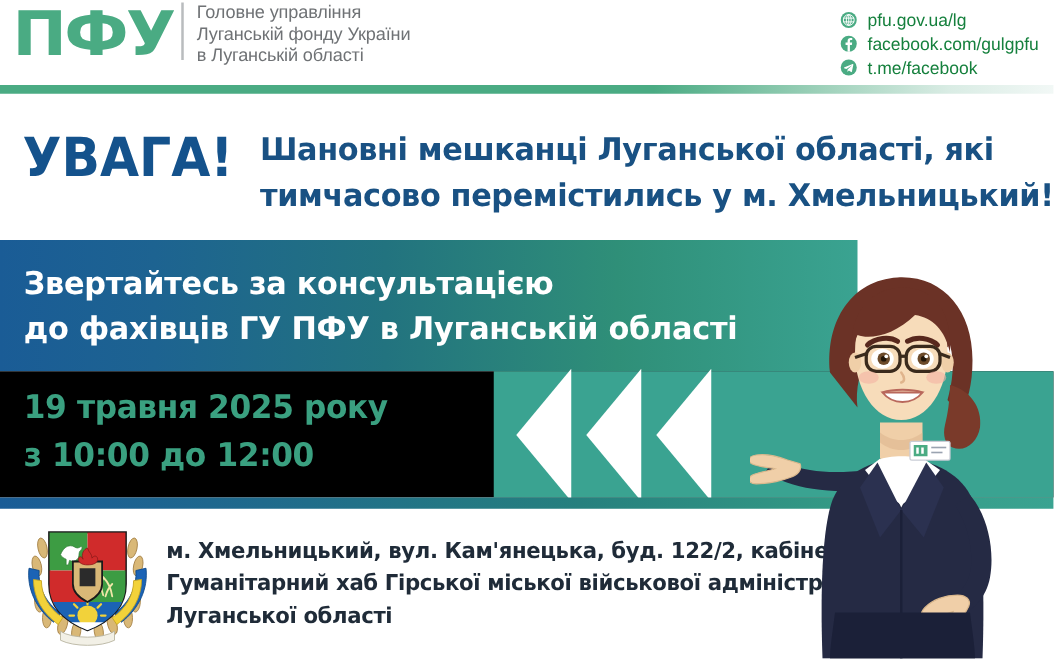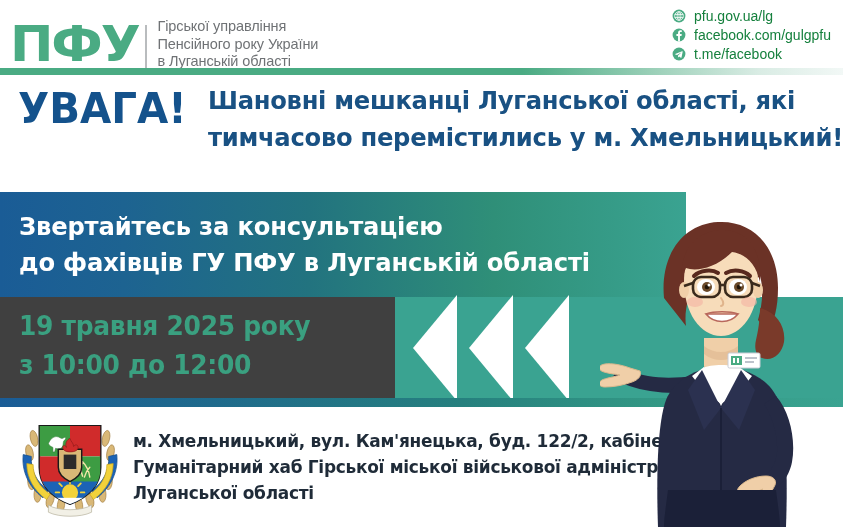--- a/index.html
+++ b/index.html
@@ -6,21 +6,21 @@
   html,body { width:843px; height:527px; overflow:hidden; }
   body {
     font-family:"Liberation Sans", sans-serif;
     background:#ffffff;
     position:relative;
   }
   .poster { position:relative; width:843px; height:527px; background:#fff; overflow:hidden; }
 
   
   .header { position:absolute; left:0; top:0; width:843px; height:72px; }
-  .logo-wrap { position:absolute; left:10px; top:18px; display:flex; align-items:flex-end; }
+  .logo-wrap { position:absolute; left:10px; top:2px; display:flex; align-items:flex-start; }
   .logo-mark {
     font-family:"DejaVu Sans", sans-serif;
     font-weight:bold; font-style:normal;
     font-size:49px; line-height:52px; letter-spacing:-2px;
     color:#4aab83;
     transform:scaleX(1.06);
     transform-origin:left center;
   }
   .logo-div { width:2px; height:46px; background:#b9bcbe; margin-left:14px; margin-right:10px; }
   .org-lines { color:#6f7275; font-size:14.5px; line-height:17.5px; letter-spacing:-0.1px; }
@@ -30,21 +30,21 @@
   .contact-row { display:flex; align-items:center; height:18px; margin-bottom:1px; }
   .ci { width:14px; height:14px; margin-right:8px; flex:0 0 14px; }
   .contact-txt { color:#15803d; font-size:14px; line-height:15px; white-space:nowrap; }
 
   .green-bar {
     position:absolute; left:0; top:68px; width:843px; height:7px;
     background:linear-gradient(to right,#4aab83 0%,#4aab83 62%,#9ed1ba 78%,#d9ece4 90%,#f2f8f6 100%);
   }
 
   
-  .attn { position:absolute; left:0; top:63px; width:745px; height:106px; }
+  .attn { position:absolute; left:0; top:82px; width:745px; height:106px; }
   .attn-word {
     position:absolute; left:18px; top:22px;
     font-family:"DejaVu Sans", sans-serif;
     font-weight:bold; font-size:43px; line-height:46px;
     color:#14528c; letter-spacing:0px;
     transform:scaleX(0.94); transform-origin:left top;
   }
   .attn-lines { position:absolute; left:208px; top:19px; width:630px; }
   .attn-lines div {
     font-family:"DejaVu Sans", sans-serif;
@@ -60,21 +60,21 @@
   }
   .banner-txt { position:absolute; left:19px; top:17px; }
   .banner-txt div {
     font-family:"DejaVu Sans", sans-serif;
     font-weight:bold; font-size:25px; line-height:36px;
     color:#ffffff; letter-spacing:-0.2px; white-space:nowrap;
     transform:scaleX(0.97); transform-origin:left top;
   }
 
   
-  .dateband { position:absolute; left:0; top:297px; width:843px; height:101px; background:#404040; }
+  .dateband { position:absolute; left:0; top:297px; width:843px; height:101px; background:#000000; }
   .teal-field {
     position:absolute; left:395px; top:0; width:448px; height:101px;
     background:#3aa391;
   }
   .chev {
     position:absolute; top:-2px;
     width:0; height:0;
     border-top:53px solid transparent;
     border-bottom:53px solid transparent;
     border-right:44px solid #ffffff;
@@ -111,22 +111,22 @@
 <body>
 
 <div class="poster">
 
   <div class="header">
 
     <div class="logo-wrap">
       <div class="logo-mark">ПФУ</div>
       <div class="logo-div"></div>
       <div class="org-lines">
-        <div>Гірської управління</div>
-        <div>Пенсійного року України</div>
+        <div>Головне управління</div>
+        <div>Луганській фонду України</div>
         <div>в Луганській області</div>
       </div>
     </div>
 
     <div class="contacts">
 
       <div class="contact-row">
         <svg class="ci" viewBox="0 0 24 24">
           <circle cx="12" cy="12" r="11" fill="#4aab83"></circle>
           <circle cx="12" cy="12" r="7.4" fill="none" stroke="#fff" stroke-width="1.3"></circle>

